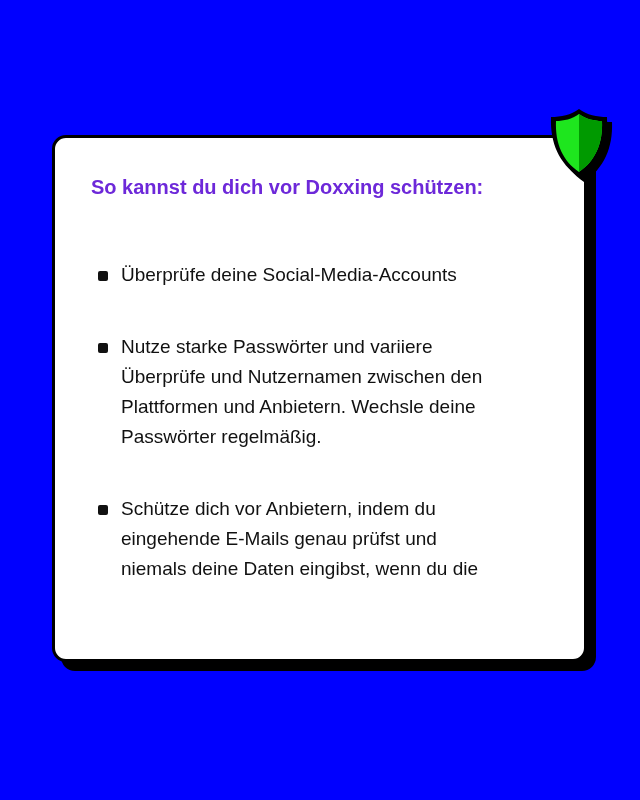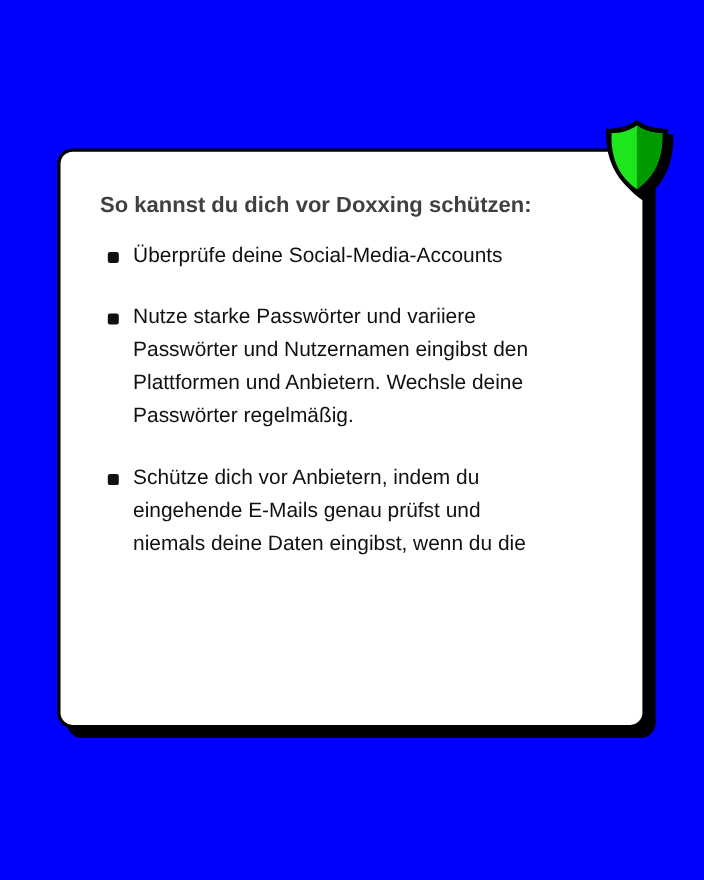--- a/index.html
+++ b/index.html
@@ -22,38 +22,39 @@
       width: 529px; height: 521px;
       background: #fff;
       border: 3px solid #000;
       border-radius: 14px;
     }
     .title {
       position: absolute;
       left: 36px; top: 38px;
       margin: 0;
       font-size: 20px; font-weight: bold;
-      color: #404040;
+      color: #6d28d9;
       letter-spacing: 0px;
     }
     .list {
       position: absolute;
       left: 0; top: 80px;
       width: 100%;
       margin: 0; padding: 0;
       list-style: none;
     }
     .item {
       position: relative;
       padding-left: 66px;
       padding-right: 4px;
       margin-bottom: 26px;
       font-size: 19px;
       line-height: 30px;
       color: #111;
+      margin-top: 42px;
     }
     .bullet {
       position: absolute;
       left: 43px; top: 11px;
       width: 10px; height: 10px;
       background: #111;
       border-radius: 2px;
     }
     .line { display: block; white-space: nowrap; }
     .shield {
@@ -70,21 +71,21 @@
 <div class="card">
   <h2 class="title">So kannst du dich vor Doxxing schützen:</h2>
   <ul class="list">
     <li class="item">
       <span class="bullet"></span>
       <span class="line">Überprüfe deine Social-Media-Accounts</span>
     </li>
     <li class="item">
       <span class="bullet"></span>
       <span class="line">Nutze starke Passwörter und variiere</span>
-      <span class="line">Passwörter und Nutzernamen eingibst den</span>
+      <span class="line">Überprüfe und Nutzernamen zwischen den</span>
       <span class="line">Plattformen und Anbietern. Wechsle deine</span>
       <span class="line">Passwörter regelmäßig.</span>
     </li>
     <li class="item">
       <span class="bullet"></span>
       <span class="line">Schütze dich vor Anbietern, indem du</span>
       <span class="line">eingehende E-Mails genau prüfst und</span>
       <span class="line">niemals deine Daten eingibst, wenn du die</span>
     </li>
   </ul>

